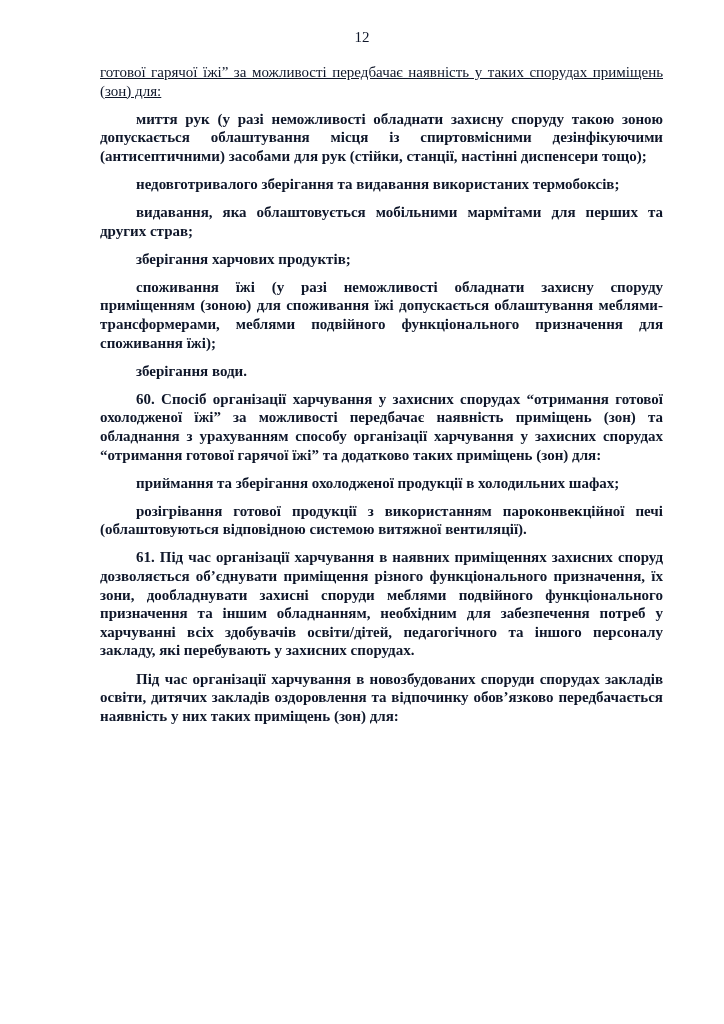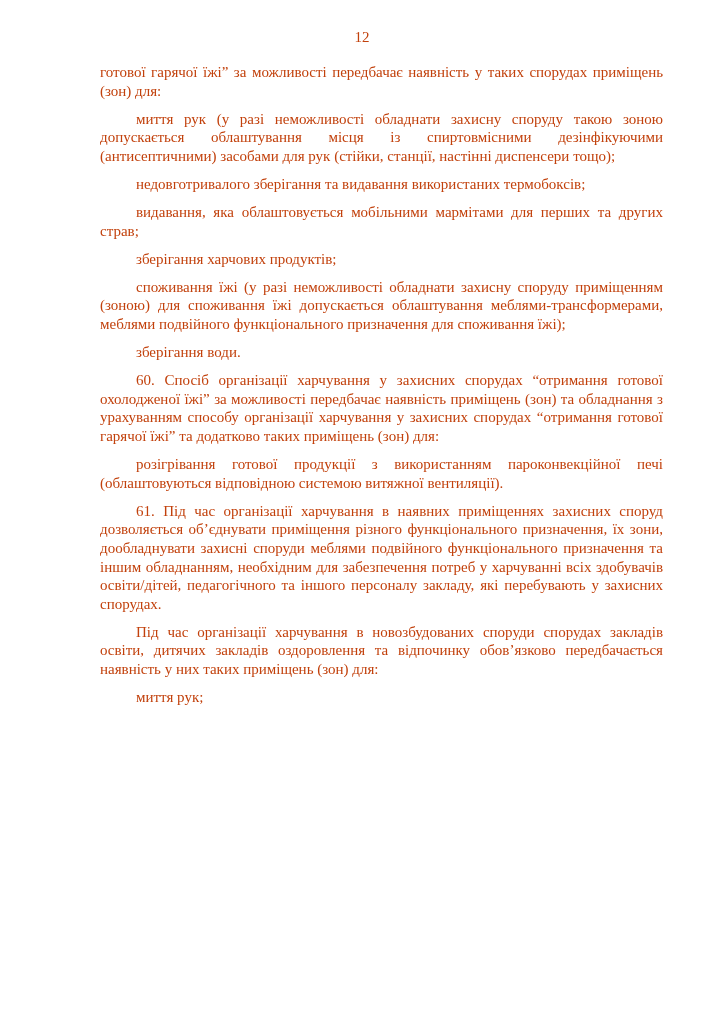--- a/index.html
+++ b/index.html
@@ -7,21 +7,21 @@
     padding: 0;
     background: #ffffff;
   }
   .page {
     position: relative;
     width: 724px;
     height: 1024px;
     background: #ffffff;
     overflow: hidden;
     font-family: "Liberation Serif", "DejaVu Serif", serif;
-    color: #c2410c;
+    color: #0f172a;
     -webkit-font-smoothing: antialiased;
   }
   .page-number {
     position: absolute;
     top: 28px;
     left: 0;
     width: 724px;
     text-align: center;
     font-size: 15px;
     line-height: 18px;
@@ -35,40 +35,42 @@
     line-height: 18.6px;
     text-align: justify;
     text-justify: inter-word;
   }
   .content p {
     margin: 0 0 9.5px 0;
     padding: 0;
   }
   .content p.indent {
     text-indent: 36px;
+    font-weight: bold;
   }
   .content p.flush {
     text-indent: 0;
+    text-decoration: underline;
   }
 </style>
 </head>
 <body>
 
 <div class="page">
 
   <div class="page-number">12</div>
 
   <div class="content">
     <p class="flush">готової гарячої їжі” за можливості передбачає наявність у таких спорудах приміщень (зон) для:</p>
     <p class="indent">миття рук (у разі неможливості обладнати захисну споруду такою зоною допускається облаштування місця із спиртовмісними дезінфікуючими (антисептичними) засобами для рук (стійки, станції, настінні диспенсери тощо);</p>
     <p class="indent">недовготривалого зберігання та видавання використаних термобоксів;</p>
     <p class="indent">видавання, яка облаштовується мобільними мармітами для перших та других страв;</p>
     <p class="indent">зберігання харчових продуктів;</p>
     <p class="indent">споживання їжі (у разі неможливості обладнати захисну споруду приміщенням (зоною) для споживання їжі допускається облаштування меблями-трансформерами, меблями подвійного функціонального призначення для споживання їжі);</p>
     <p class="indent">зберігання води.</p>
     <p class="indent">60. Спосіб організації харчування у захисних спорудах “отримання готової охолодженої їжі” за можливості передбачає наявність приміщень (зон) та обладнання з урахуванням способу організації харчування у захисних спорудах “отримання готової гарячої їжі” та додатково таких приміщень (зон) для:</p>
+    <p class="indent">приймання та зберігання охолодженої продукції в холодильних шафах;</p>
     <p class="indent">розігрівання готової продукції з використанням пароконвекційної печі (облаштовуються відповідною системою витяжної вентиляції).</p>
     <p class="indent">61. Під час організації харчування в наявних приміщеннях захисних споруд дозволяється об’єднувати приміщення різного функціонального призначення, їх зони, дообладнувати захисні споруди меблями подвійного функціонального призначення та іншим обладнанням, необхідним для забезпечення потреб у харчуванні всіх здобувачів освіти/дітей, педагогічного та іншого персоналу закладу, які перебувають у захисних спорудах.</p>
     <p class="indent">Під час організації харчування в новозбудованих споруди спорудах закладів освіти, дитячих закладів оздоровлення та відпочинку обов’язково передбачається наявність у них таких приміщень (зон) для:</p>
-    <p class="indent">миття рук;</p>
   </div>
 
 </div>
 
 </body></html>

